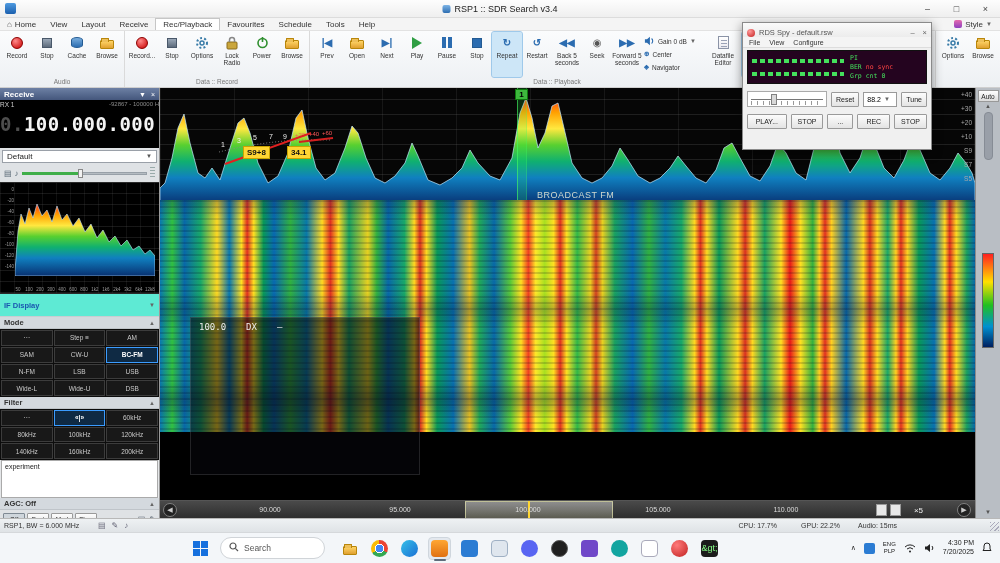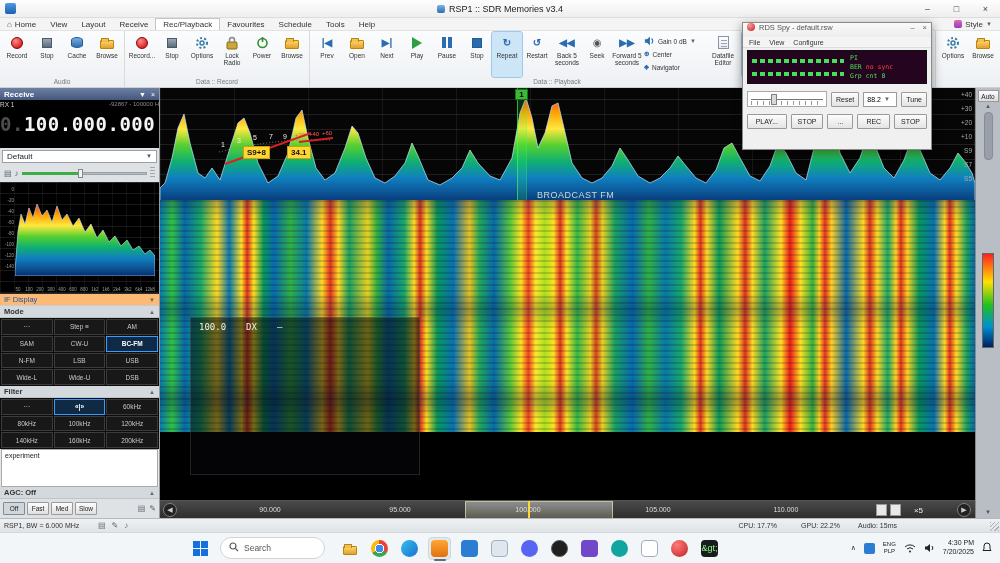--- a/index.html
+++ b/index.html
@@ -66,21 +66,21 @@
   .volume-row{height:18px;display:flex;align-items:center;gap:3px;padding:0 4px;background:#dfe2e5}
   .vicon{font-size:8px;color:#51626f}
   .slider{flex:1;height:9px;position:relative}
   .slider .track{position:absolute;left:0;right:0;top:3px;height:3px;background:#b5bcc2;border:1px solid #98a0a8}
   .slider .fill{position:absolute;left:0;top:3px;height:3px;width:45%;background:#3fae49}
   .slider .handle{position:absolute;left:45%;top:0;width:5px;height:9px;background:#f2f2f2;border:1px solid #888}
   .grip{width:5px;height:12px;background:repeating-linear-gradient(#9aa 0 1px,transparent 1px 3px)}
   #mini{height:112px;background:#000;position:relative;border-top:1px solid #2a2a2a;border-bottom:1px solid #2a2a2a;background-image:repeating-linear-gradient(0deg,rgba(110,110,110,.22) 0 1px,transparent 1px 11px),repeating-linear-gradient(90deg,rgba(110,110,110,.15) 0 1px,transparent 1px 14px)}
   .mini-db{position:absolute;left:0;width:14px;text-align:right;font-size:4.5px;color:#9a9a9a}
   .mini-f{position:absolute;bottom:1px;transform:translateX(-50%);font-size:4.5px;color:#9a9a9a}
-  .if-row{height:12px;display:flex;align-items:center;padding:0 4px;background:#fdba74;border-bottom:1px solid #c9cdd2;font-size:7.5px;font-weight:normal;color:#1a56b0}
+  .if-row{height:12px;display:flex;align-items:center;padding:11px 4px;background:#5eead4;border-bottom:1px solid #c9cdd2;font-size:7.5px;font-weight:bold;color:#1a56b0}
   .sec-header{height:12px;display:flex;align-items:center;padding:0 4px;background:#d4d9de;border-bottom:1px solid #bfc4c9;font-size:7.5px;font-weight:bold;color:#333}
   .sec-header .chev,.if-row .chev{margin-left:auto}
   .dgrid{background:#0c0c0c;padding:1px;display:grid;grid-template-columns:repeat(3,1fr);gap:1px}
   .dgrid.mode{height:68px}
   .dgrid.filter{height:51px}
   .dbtn{background:#181818;border:1px solid #3c3c3c;color:#c9c9c9;font-size:6.5px;display:flex;align-items:center;justify-content:center;gap:2px}
   .dbtn.active{border:1px solid #3b9cff;background:#0f2a44;color:#fff;font-weight:bold}
   .exp{height:38px;background:#fff;border:1px solid #aaa;margin:0 1px;font-size:7px;padding:2px 3px;color:#222}
   .agc-row{height:19px;display:flex;align-items:center;gap:2px;padding:0 3px;background:#dfe2e5}
   .lbtn{width:22px;height:13px;background:linear-gradient(#fdfdfd,#e0e0e0);border:1px solid #9a9a9a;font-size:6.5px;display:flex;align-items:center;justify-content:center;color:#222;border-radius:1px}
@@ -140,21 +140,21 @@
   .ticon.active{background:#e3e8ee;border:1px solid #cfd6dd}
   .ticon.active::after{content:"";position:absolute;bottom:-2px;left:5px;width:12px;height:2px;border-radius:1px;background:#5f6c7b}
   .ti{width:17px;height:17px;border-radius:4px}
   .ti.circle{border-radius:50%}
   .tray{margin-left:auto;display:flex;align-items:center;gap:8px;padding-right:8px;font-size:7px;color:#222}
   .lang{display:flex;flex-direction:column;align-items:center;font-size:6px;line-height:1.2}
   .clock{display:flex;flex-direction:column;align-items:flex-end;font-size:7px;line-height:1.25}
 
   
   #rds{position:absolute;left:742px;top:22px;width:190px;height:128px;background:#f0f0f0;border:1px solid #8a8a8a;box-shadow:0 3px 10px rgba(0,0,0,.45);z-index:60;display:flex;flex-direction:column}
-  .rds-tb{height:14px;display:flex;align-items:flex-start;gap:4px;padding:0 4px;background:linear-gradient(#fafafa,#ececec);font-size:7.5px;color:#555}
+  .rds-tb{height:14px;display:flex;align-items:flex-end;gap:4px;padding:0 4px;background:linear-gradient(#fafafa,#ececec);font-size:7.5px;color:#555}
   .rds-ico{width:8px;height:8px;border-radius:50%;background:radial-gradient(circle at 35% 30%,#ff9a9a,#c42020)}
   .rds-tb .win{margin-left:auto;display:flex;gap:8px;color:#666}
   .rds-menu{height:11px;display:flex;gap:9px;align-items:center;padding:0 6px;font-size:7px;color:#333;background:#f4f4f4;border-bottom:1px solid #ddd}
   .rds-panel{height:34px;margin:2px 4px;background:#24041f;border:1px solid #111;display:flex;padding:3px 4px;gap:6px}
   .rds-left{flex:1;display:flex;flex-direction:column;justify-content:space-around}
   .rds-dash{height:4px;background:repeating-linear-gradient(90deg,#44e05c 0 5px,transparent 5px 8px)}
   .rds-right{width:72px;font-family:"DejaVu Sans Mono",monospace;font-size:6.5px;color:#44e05c;display:flex;flex-direction:column;justify-content:space-around}
   .rds-right .row{display:flex;gap:4px}
   .nosync{color:#ff4545;font-weight:normal}
   .rds-mid{display:flex;align-items:center;gap:4px;padding:2px 4px;height:26px}
@@ -166,21 +166,21 @@
   .rds-combo{height:15px;width:34px;background:#fff;border:1px solid #9a9a9a;font-size:7px;display:flex;align-items:center;padding:0 3px;gap:3px}
   .rds-bot{display:flex;align-items:center;gap:4px;padding:2px 4px 0}
 </style>
 </head>
 <body>
 
 <div id="titlebar">
   <div class="tb-appicon"></div>
   <div class="tb-title">
     <span class="dot"></span>
-    <span>RSP1 :: SDR Memories v3.4</span>
+    <span>RSP1 :: SDR Search v3.4</span>
   </div>
   <div class="tb-controls">
     <div class="tb-btn">–</div>
     <div class="tb-btn">□</div>
     <div class="tb-btn">×</div>
   </div>
 </div>
 
 <div id="menubar">
   <div class="menu-tab">

